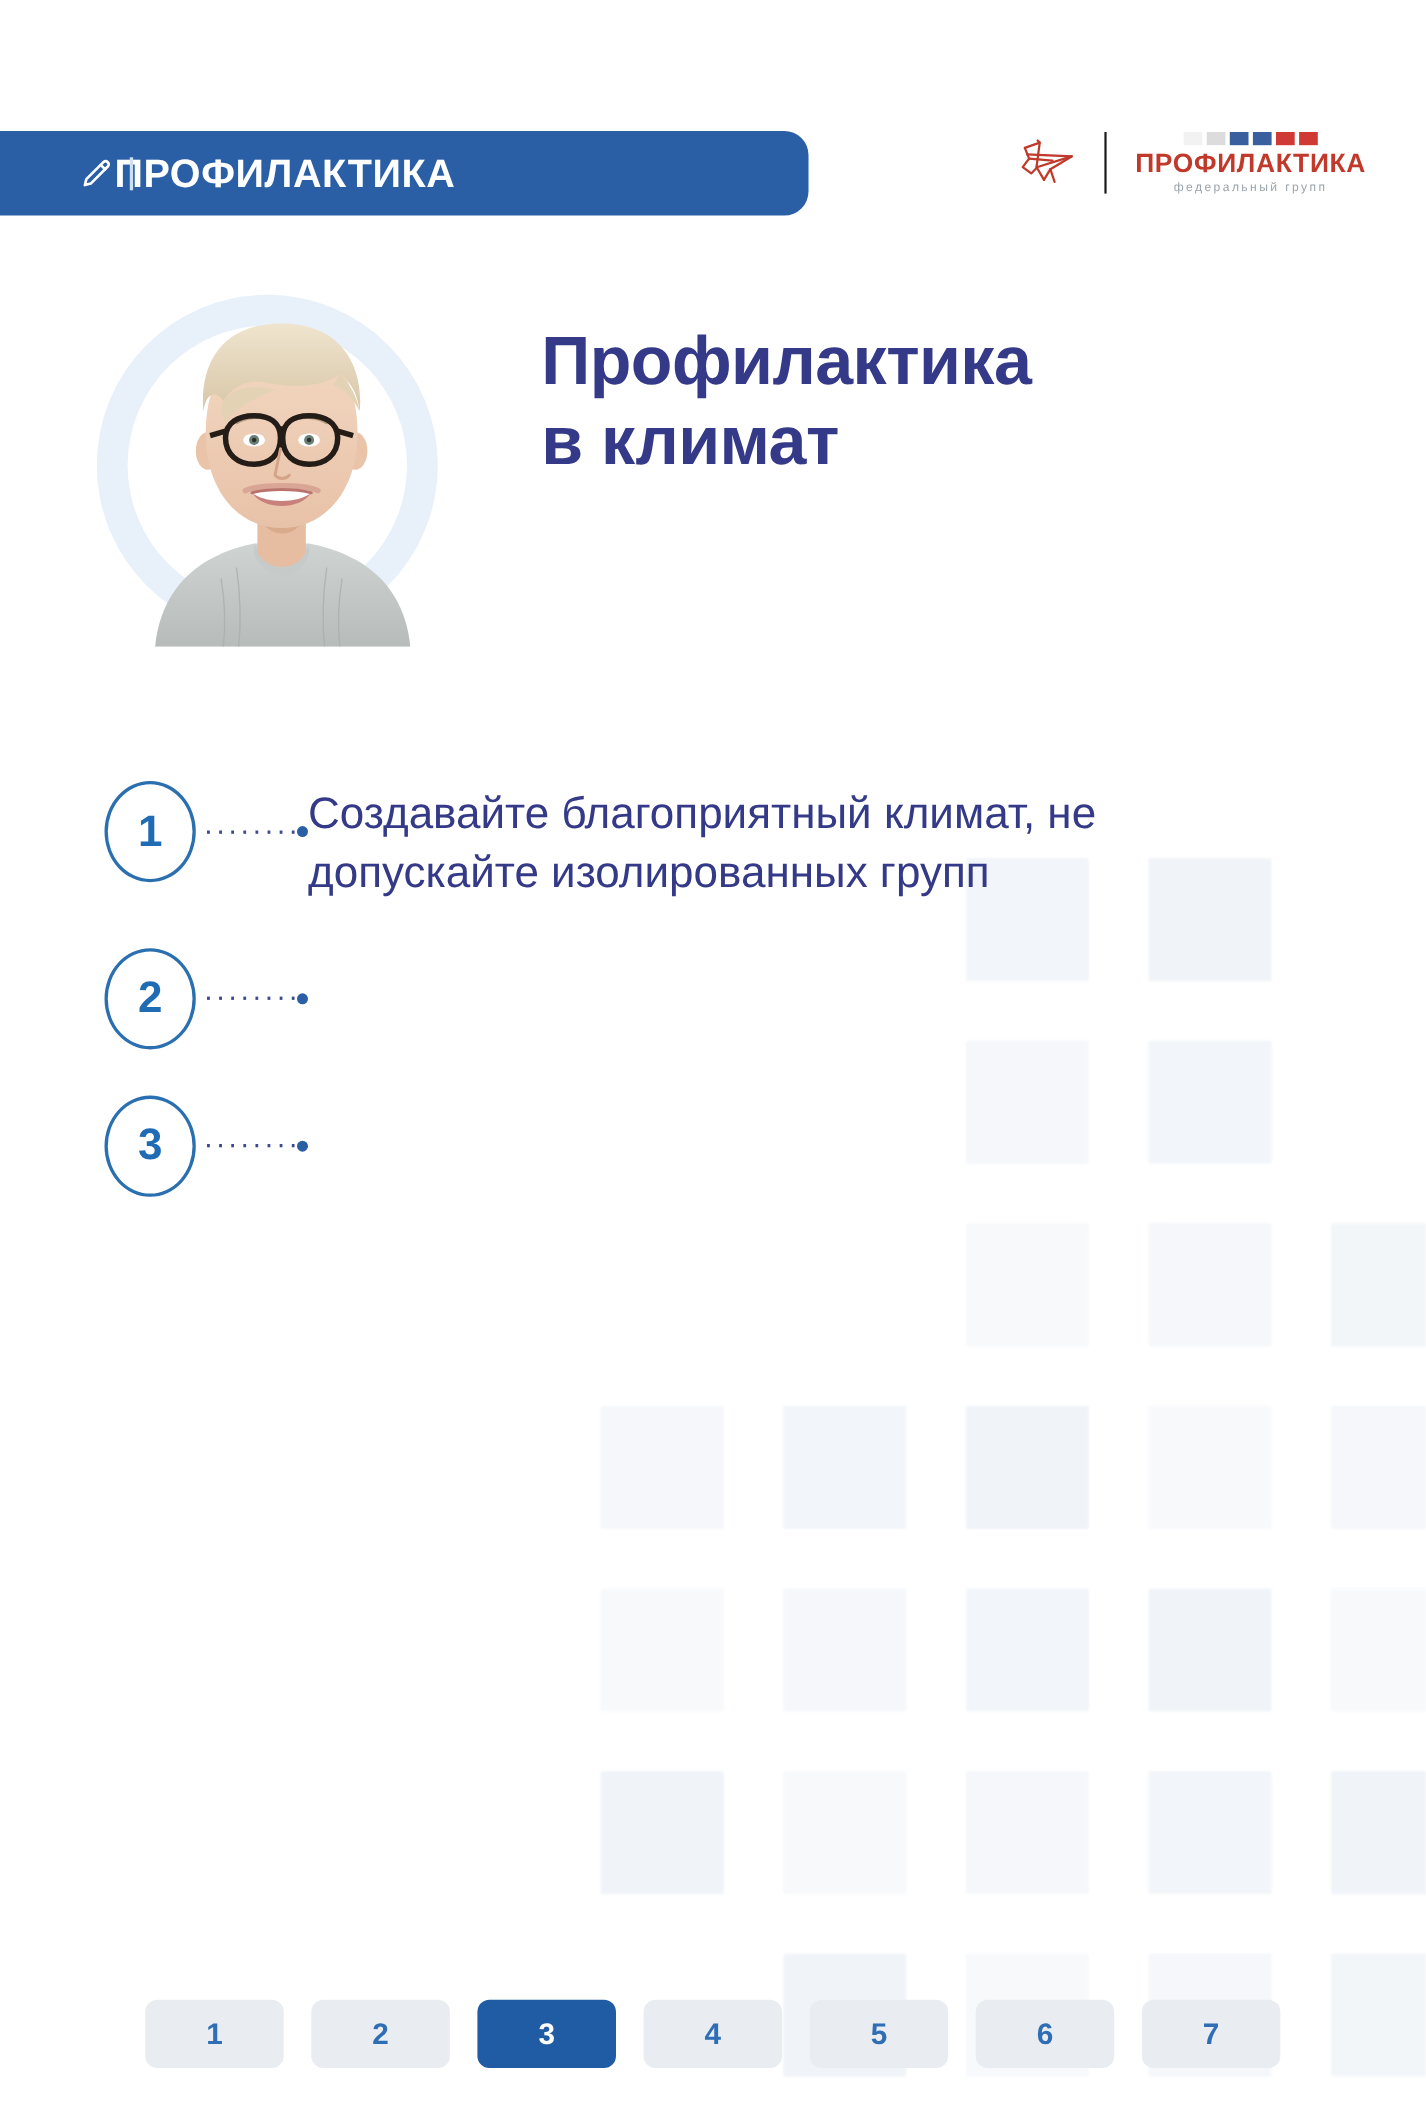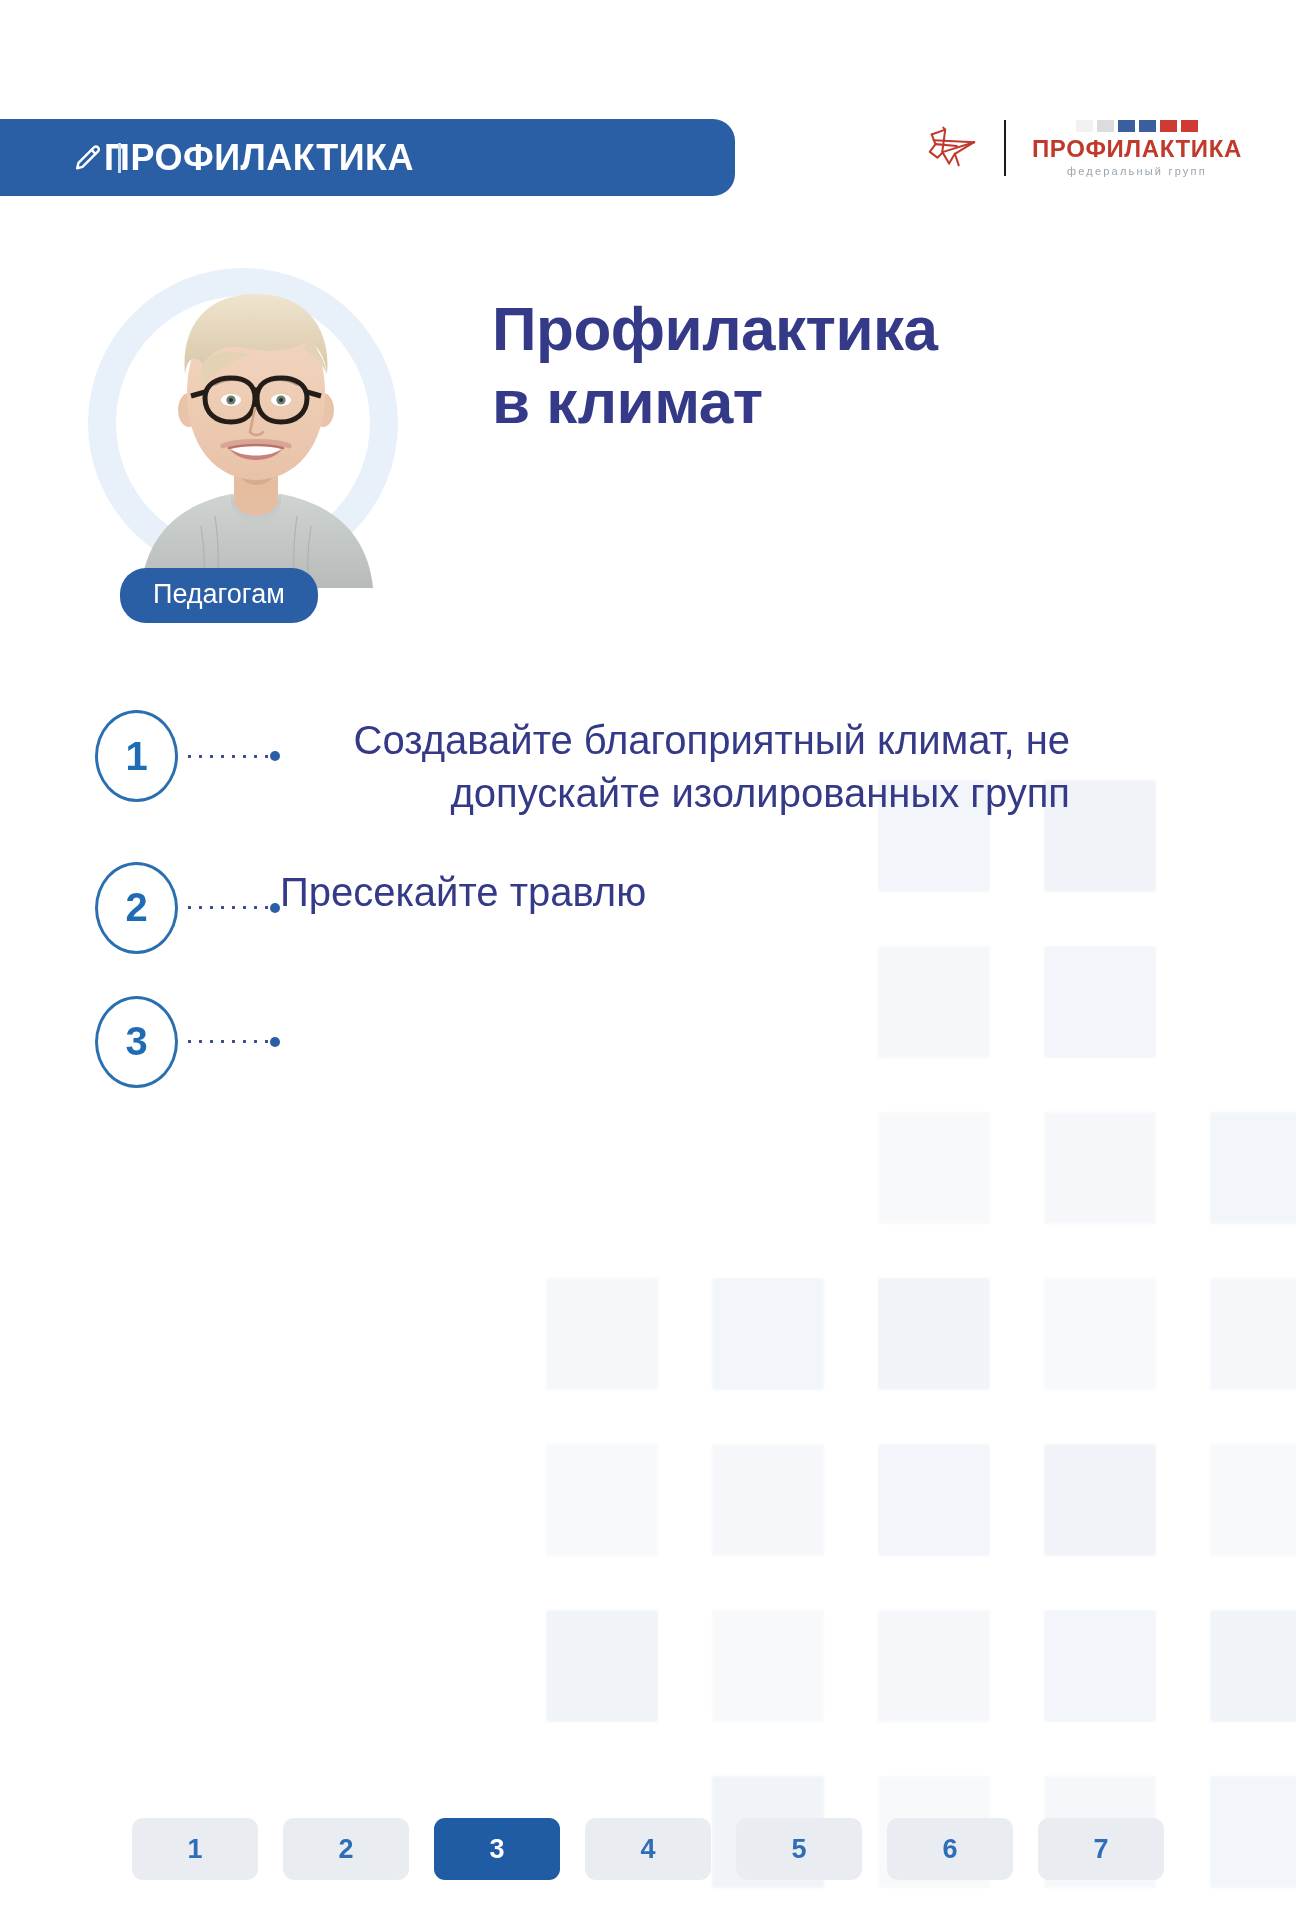--- a/index.html
+++ b/index.html
@@ -242,21 +242,20 @@
     border-radius: 50%;
     background: #2a5fa5;
     flex: 0 0 auto;
   }
   .tip-text {
     color: #343a87;
     font-size: 40px;
     line-height: 1.32;
     padding-top: 4px;
     max-width: 790px;
-    text-align: right;
   }
   .tip-row.single .tip-marker { align-self: center; }
 
   
   #pagination {
     position: absolute;
     left: 0;
     bottom: 40px;
     width: 1296px;
     display: flex;
@@ -417,21 +416,20 @@
 
         <path d="M124 150 L119 174 C122 178 129 178 132 174" stroke="#d4a488" stroke-width="2.6" fill="none" stroke-linecap="round"></path>
 
         <path d="M98 190 C112 186 138 186 152 190 C142 204 108 204 98 190 Z" fill="#ffffff"></path>
         <path d="M98 190 C112 186 138 186 152 190" stroke="#b9736c" stroke-width="2.6" fill="none" stroke-linecap="round"></path>
         <path d="M98 190 C108 206 142 206 152 190 C140 200 110 200 98 190 Z" fill="#c9807a"></path>
         <path d="M92 188 C104 182 146 182 158 188" stroke="#cb8a82" stroke-width="5" fill="none" stroke-linecap="round" opacity="0.55"></path>
       </g>
     </svg>
   </div>
-  <div id="teacher-badge">Педагогам</div>
   <div id="hero-title">
     <div>Профилактика</div>
     <div>в климат</div>
   </div>
 </div>
 
 <div id="tips-list">
 
   <div class="tip-row">
     <div class="tip-marker">
@@ -445,21 +443,20 @@
   </div>
 
   <div class="tip-row single">
     <div class="tip-marker">
       <div class="tip-circle">2</div>
       <div class="tip-connector">
         <div class="tip-dots"></div>
         <div class="tip-enddot"></div>
       </div>
     </div>
-    <div class="tip-text">Пресекайте травлю</div>
   </div>
 
   <div class="tip-row">
     <div class="tip-marker">
       <div class="tip-circle">3</div>
       <div class="tip-connector">
         <div class="tip-dots"></div>
         <div class="tip-enddot"></div>
       </div>
     </div>

